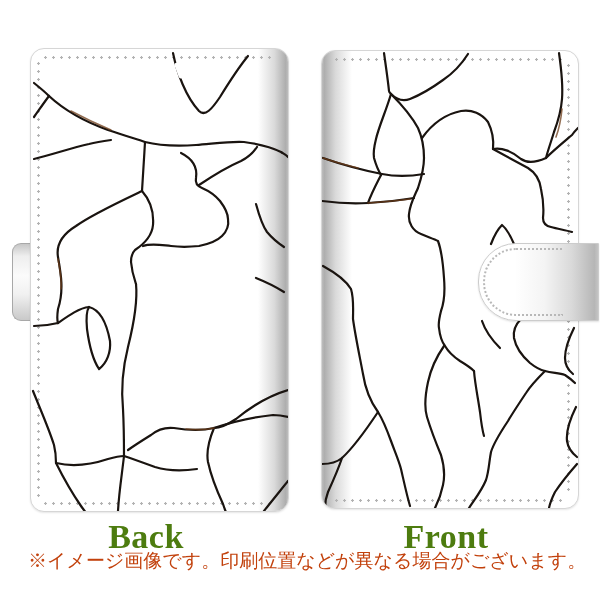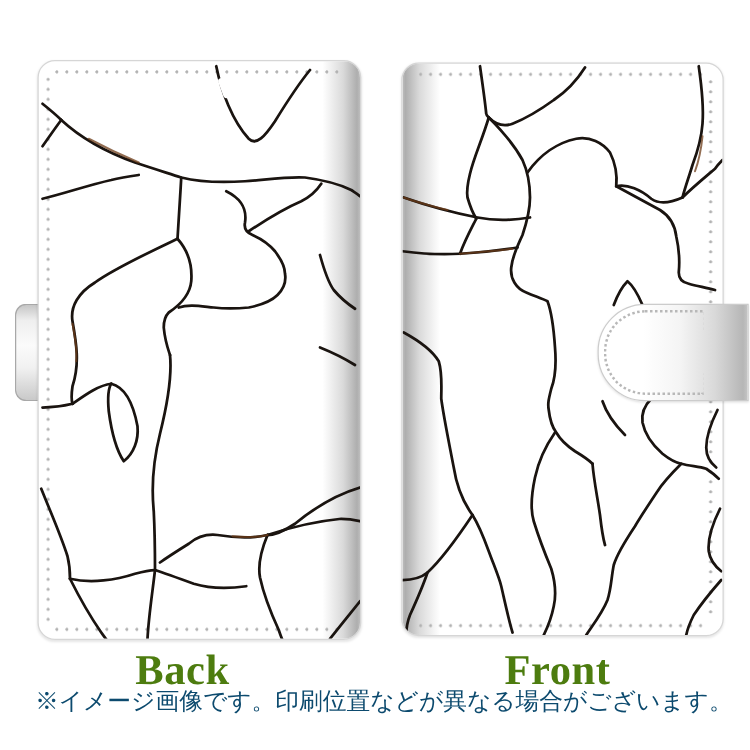--- a/index.html
+++ b/index.html
@@ -38,21 +38,21 @@
       background:linear-gradient(to right,#ffffff 30%,#f4f4f4 55%,#d9d9d9 78%,#b6b6b6 97%,#c4c4c4 100%);
       box-shadow:0 1px 2px rgba(0,0,0,.12);}
   .clasp-front .clasp-stitch{position:absolute;left:4px;top:4px;bottom:4px;width:78px;
       border:2px dotted #b8b8b8;border-right:none;border-radius:33px 0 0 33px;}
 
   
   .view-label{position:absolute;top:518px;width:232px;text-align:center;
       font-family:"Liberation Serif",serif;font-weight:bold;font-size:34px;color:#4d7c0f;letter-spacing:.5px;}
   .label-back{left:30px;}
   .label-front{left:330px;text-align:center;}
-  .note{position:absolute;left:28px;font-size:19px;line-height:22px;color:#0c4a6e;
+  .note{position:absolute;left:28px;font-size:19px;line-height:22px;color:#c2410c;
         font-family:Liberation Mono, monospace;white-space:nowrap;}
   .note-1{top:551px;}
   .note-2{top:573px;}
 </style>
 </head>
 <body>
 
 <div class="stage">
 
   <div class="clasp-back"></div>

